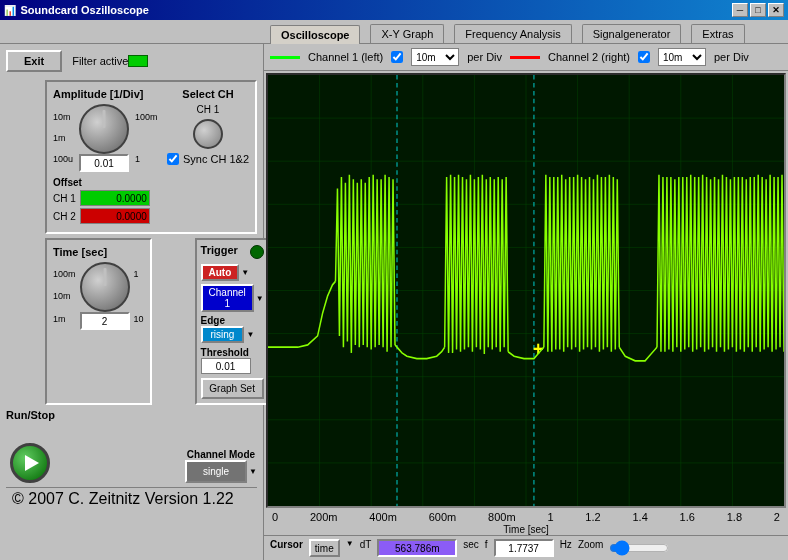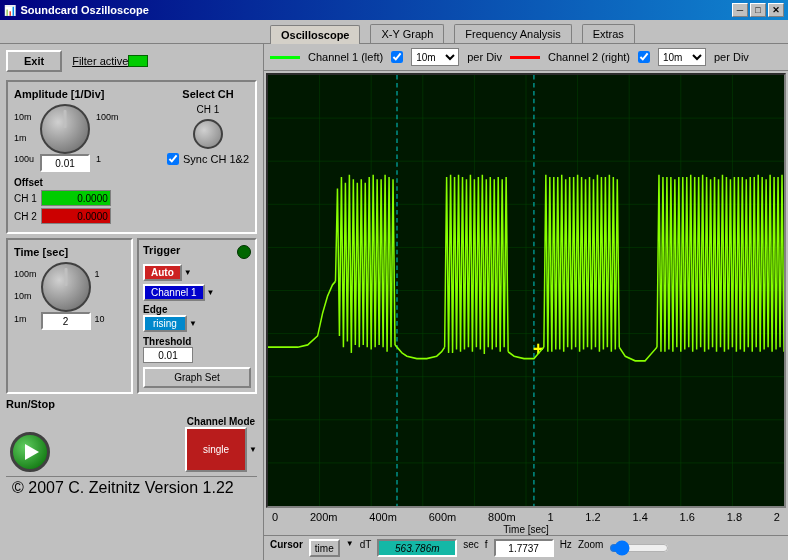--- a/index.html
+++ b/index.html
@@ -22,25 +22,25 @@
 
     
     .content { display: flex; flex: 1; border-top: 1px solid #808080; }
 
     
     .left-panel { width: 264px; background: #c0c0c0; padding: 6px; display: flex; flex-direction: column; gap: 4px; border-right: 1px solid #808080; }
 
     
     .exit-row { display: flex; align-items: center; gap: 10px; margin-bottom: 4px; }
     .exit-btn { padding: 3px 16px; background: #c0c0c0; border: 2px solid; border-color: #fff #808080 #808080 #fff; font-size: 11px; font-weight: bold; cursor: pointer; }
-    .filter-active { display: flex; align-items: flex-end; gap: 0; text-decoration: underline; }
+    .filter-active { display: flex; align-items: flex-end; gap: 0; }
     .filter-led { width: 20px; height: 12px; background: #00cc00; border: 1px solid #006600; display: inline-block; }
 
     
-    .panel-box { border: 2px solid; border-color: #808080 #fff #fff #808080; background: #c0c0c0; padding: 6px; position: relative; }
+    .panel-box { border: 2px solid; border-color: #808080 #fff #fff #808080; background: #c0c0c0; padding: 6px; position: relative; margin-left: 39px; }
     .panel-label { font-size: 11px; font-weight: bold; margin-bottom: 4px; }
     .knob { width: 50px; height: 50px; border-radius: 50%; background: radial-gradient(circle at 35% 35%, #d0d0d0, #606060); border: 2px solid #404040; position: relative; display: flex; align-items: center; justify-content: center; }
     .knob-indicator { width: 3px; height: 18px; background: #c0c0c0; position: absolute; top: 4px; left: 50%; transform: translateX(-50%); border-radius: 1px; }
     .small-input { width: 50px; height: 18px; border: 2px solid; border-color: #808080 #fff #fff #808080; background: white; padding: 1px 2px; font-size: 10px; text-align: center; }
     .select-ch { display: flex; flex-direction: column; align-items: center; }
     .ch-knob { width: 30px; height: 30px; border-radius: 50%; background: radial-gradient(circle at 35% 35%, #d0d0d0, #808080); border: 2px solid #404040; }
     .sync-row { display: flex; align-items: center; gap: 4px; margin-top: 4px; }
     .offset-section { margin-top: 4px; }
     .offset-row { display: flex; align-items: center; gap: 4px; margin: 2px 0; }
     .offset-input { width: 70px; height: 16px; border: 1px solid #808080; font-size: 10px; text-align: right; padding: 1px 2px; }
@@ -58,39 +58,39 @@
     .auto-set-btn { width: 100%; padding: 3px; border: 2px solid; border-color: #fff #808080 #808080 #fff; background: #c0c0c0; font-size: 10px; cursor: pointer; margin-top: 4px; }
     .threshold-input { width: 50px; height: 16px; border: 1px solid #808080; font-size: 10px; text-align: center; background: white; }
 
     
     .runstop-section { display: flex; flex-direction: column; align-items: center; gap: 18px; }
     .run-btn { width: 40px; height: 40px; border-radius: 50%; background: radial-gradient(circle at 35% 35%, #60cc60, #006600); border: 3px solid #404040; cursor: pointer; display: flex; align-items: center; justify-content: center; }
     .run-triangle { width: 0; height: 0; border-top: 8px solid transparent; border-bottom: 8px solid transparent; border-left: 14px solid white; margin-left: 3px; }
 
     
     .channel-mode { margin-top: 4px; }
-    .mode-btn { padding: 15px 16px; border: 2px solid; border-color: #fff #808080 #808080 #fff; background: #b91c1c; color: white; font-size: 10px; cursor: pointer; }
+    .mode-btn { padding: 4px 16px; border: 2px solid; border-color: #fff #808080 #808080 #fff; background: #737373; color: white; font-size: 10px; cursor: pointer; }
 
     
     .right-panel { flex: 1; display: flex; flex-direction: column; background: #c0c0c0; }
 
     
     .channel-bar { display: flex; align-items: center; gap: 8px; padding: 4px 6px; background: #c0c0c0; border-bottom: 1px solid #808080; }
     .ch1-line { width: 30px; height: 3px; background: #00ff00; }
     .ch2-line { width: 30px; height: 3px; background: #ff0000; }
     .ch-checkbox { width: 12px; height: 12px; }
     .per-div-select { height: 18px; font-size: 10px; border: 1px solid #808080; background: white; }
 
     
     .osc-canvas { flex: 1; background: #001800; position: relative; overflow: hidden; border: 2px inset #808080; margin: 2px; }
 
     
     .cursor-bar { display: flex; gap: 6px; padding: 3px 6px; background: #c0c0c0; border-top: 1px solid #808080; font-size: 10px; }
     .cursor-type-btn { padding: 1px 4px; border: 2px solid; border-color: #fff #808080 #808080 #fff; background: #c0c0c0; font-size: 10px; cursor: pointer; }
-    .cursor-field { width: 80px; height: 18px; background: #14b8a6; border: 2px solid; border-color: #808080 #fff #fff #808080; font-size: 10px; text-align: center; padding: 1px 2px; font-style: italic; }
+    .cursor-field { width: 80px; height: 18px; background: #8b5cf6; border: 2px solid; border-color: #808080 #fff #fff #808080; font-size: 10px; text-align: center; padding: 1px 2px; }
     .cursor-field-f { width: 60px; height: 18px; background: white; border: 2px solid; border-color: #808080 #fff #fff #808080; font-size: 10px; text-align: center; }
     .zoom-slider { width: 60px; }
 
     
     .copyright-bar { background: #c0c0c0; border-top: 1px solid #808080; padding: 2px 6px; font-size: 16px; }
 
     
     .waveform-svg { position: absolute; top: 0; left: 0; width: 100%; height: 100%; }
   </style>
 </head>
@@ -105,20 +105,21 @@
     <div class="titlebar-btn">✕</div>
   </div>
 </div>
 
 <div class="main-container">
 
   <div class="tab-bar">
     <div class="tab active">Oscilloscope</div>
     <div class="tab">X-Y Graph</div>
     <div class="tab">Frequency Analysis</div>
+    <div class="tab">Signalgenerator</div>
     <div class="tab">Extras</div>
   </div>
 
   <div class="content">
 
     <div class="left-panel">
 
       <div class="exit-row">
         <button class="exit-btn">Exit</button>
         <div class="filter-active">

